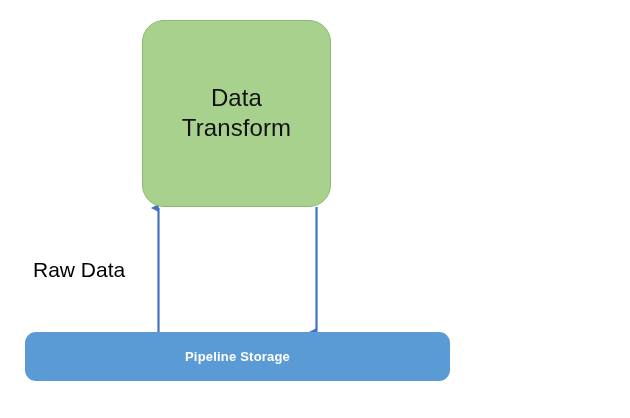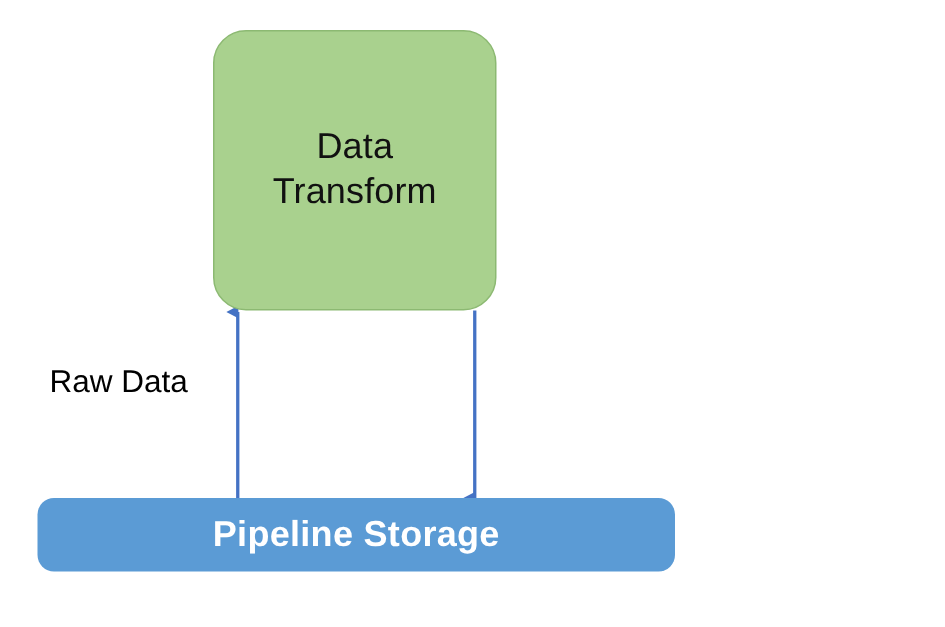--- a/index.html
+++ b/index.html
@@ -53,21 +53,21 @@
     height: 49px;
     box-sizing: border-box;
     background: #5b9bd5;
     border-radius: 11px;
     display: flex;
     align-items: center;
     justify-content: center;
   }
   .node-storage-label {
     color: #ffffff;
-    font-size: 24px;
+    font-size: 13px;
     font-weight: bold;
     letter-spacing: 0.2px;
   }
 
   
   .connector-layer {
     position: absolute;
     left: 0;
     top: 0;
     width: 630px;
@@ -77,21 +77,21 @@
   
   .edge-label {
     position: absolute;
     color: #000000;
     font-size: 21px;
     line-height: 1.32;
     white-space: pre-line;
   }
   .edge-label-raw {
     left: 33px;
-    top: 241px;
+    top: 256px;
   }
   .edge-label-transformed {
     left: 332px;
     top: 240px;
   }
 </style>
 </head>
 <body>
 
 <div id="canvas">

